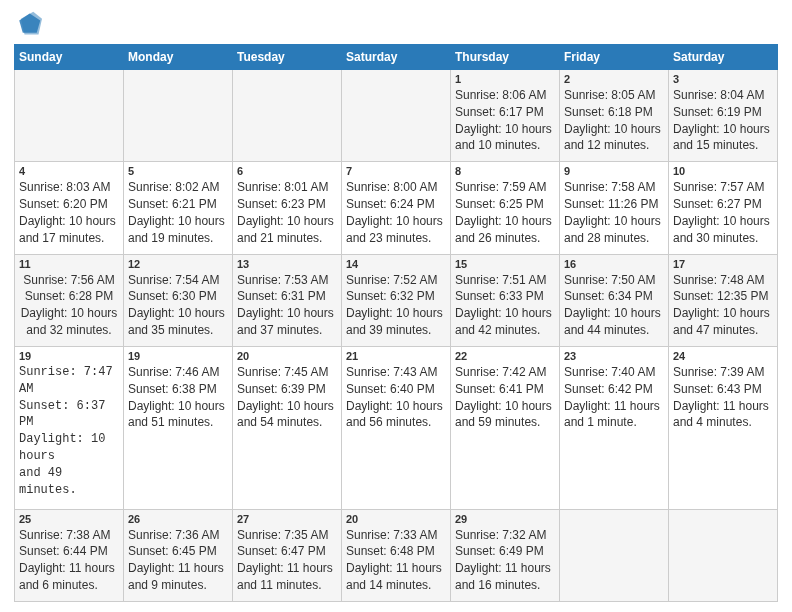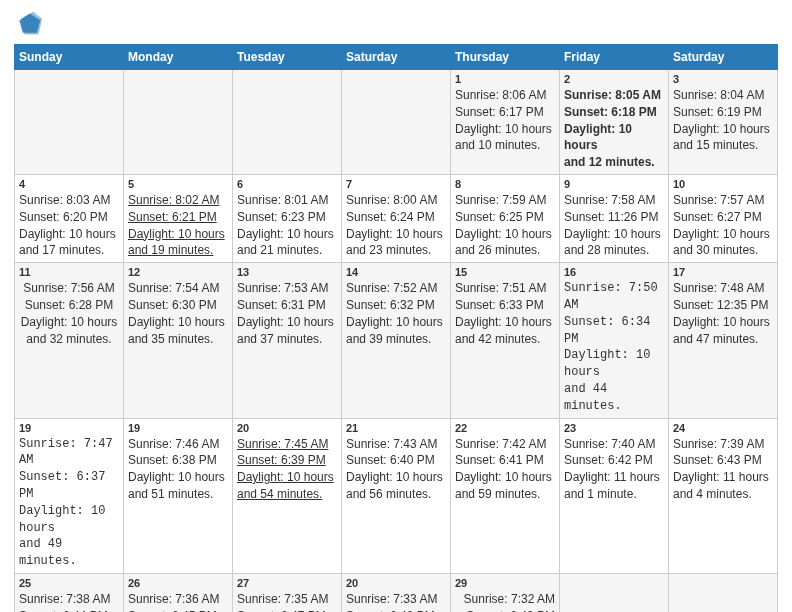--- a/index.html
+++ b/index.html
@@ -138,21 +138,21 @@
           <td class="empty-cell"></td>
           <td>
             <span class="day-number">1</span>
             <div class="day-info" style="white-space: pre-line;">Sunrise: 8:06 AM
 Sunset: 6:17 PM
 Daylight: 10 hours
 and 10 minutes.</div>
           </td>
           <td>
             <span class="day-number">2</span>
-            <div class="day-info" style="white-space: pre-line; font-weight: bold;">Sunrise: 8:05 AM
+            <div class="day-info" style="white-space: pre-line;">Sunrise: 8:05 AM
 Sunset: 6:18 PM
 Daylight: 10 hours
 and 12 minutes.</div>
           </td>
           <td>
             <span class="day-number">3</span>
             <div class="day-info" style="white-space: pre-line;">Sunrise: 8:04 AM
 Sunset: 6:19 PM
 Daylight: 10 hours
 and 15 minutes.</div>
@@ -161,21 +161,21 @@
         <tr>
           <td>
             <span class="day-number">4</span>
             <div class="day-info" style="white-space: pre-line;">Sunrise: 8:03 AM
 Sunset: 6:20 PM
 Daylight: 10 hours
 and 17 minutes.</div>
           </td>
           <td>
             <span class="day-number">5</span>
-            <div class="day-info" style="white-space: pre-line; text-decoration: underline;">Sunrise: 8:02 AM
+            <div class="day-info" style="white-space: pre-line;">Sunrise: 8:02 AM
 Sunset: 6:21 PM
 Daylight: 10 hours
 and 19 minutes.</div>
           </td>
           <td>
             <span class="day-number">6</span>
             <div class="day-info" style="white-space: pre-line;">Sunrise: 8:01 AM
 Sunset: 6:23 PM
 Daylight: 10 hours
 and 21 minutes.</div>
@@ -240,21 +240,21 @@
           </td>
           <td>
             <span class="day-number">15</span>
             <div class="day-info" style="white-space: pre-line;">Sunrise: 7:51 AM
 Sunset: 6:33 PM
 Daylight: 10 hours
 and 42 minutes.</div>
           </td>
           <td>
             <span class="day-number">16</span>
-            <div class="day-info" style="white-space: pre-line; font-family: Liberation Mono, monospace;">Sunrise: 7:50 AM
+            <div class="day-info" style="white-space: pre-line;">Sunrise: 7:50 AM
 Sunset: 6:34 PM
 Daylight: 10 hours
 and 44 minutes.</div>
           </td>
           <td>
             <span class="day-number">17</span>
             <div class="day-info" style="white-space: pre-line;">Sunrise: 7:48 AM
 Sunset: 12:35 PM
 Daylight: 10 hours
 and 47 minutes.</div>
@@ -270,21 +270,21 @@
           </td>
           <td>
             <span class="day-number">19</span>
             <div class="day-info" style="white-space: pre-line;">Sunrise: 7:46 AM
 Sunset: 6:38 PM
 Daylight: 10 hours
 and 51 minutes.</div>
           </td>
           <td>
             <span class="day-number">20</span>
-            <div class="day-info" style="white-space: pre-line; text-decoration: underline;">Sunrise: 7:45 AM
+            <div class="day-info" style="white-space: pre-line;">Sunrise: 7:45 AM
 Sunset: 6:39 PM
 Daylight: 10 hours
 and 54 minutes.</div>
           </td>
           <td>
             <span class="day-number">21</span>
             <div class="day-info" style="white-space: pre-line;">Sunrise: 7:43 AM
 Sunset: 6:40 PM
 Daylight: 10 hours
 and 56 minutes.</div>
@@ -335,21 +335,21 @@
           </td>
           <td>
             <span class="day-number">20</span>
             <div class="day-info" style="white-space: pre-line;">Sunrise: 7:33 AM
 Sunset: 6:48 PM
 Daylight: 11 hours
 and 14 minutes.</div>
           </td>
           <td>
             <span class="day-number">29</span>
-            <div class="day-info" style="white-space: pre-line; text-align: right;">Sunrise: 7:32 AM
+            <div class="day-info" style="white-space: pre-line;">Sunrise: 7:32 AM
 Sunset: 6:49 PM
 Daylight: 11 hours
 and 16 minutes.</div>
           </td>
           <td class="empty-cell"></td>
           <td class="empty-cell"></td>
         </tr>
       </tbody>
   </table>
 </div>

